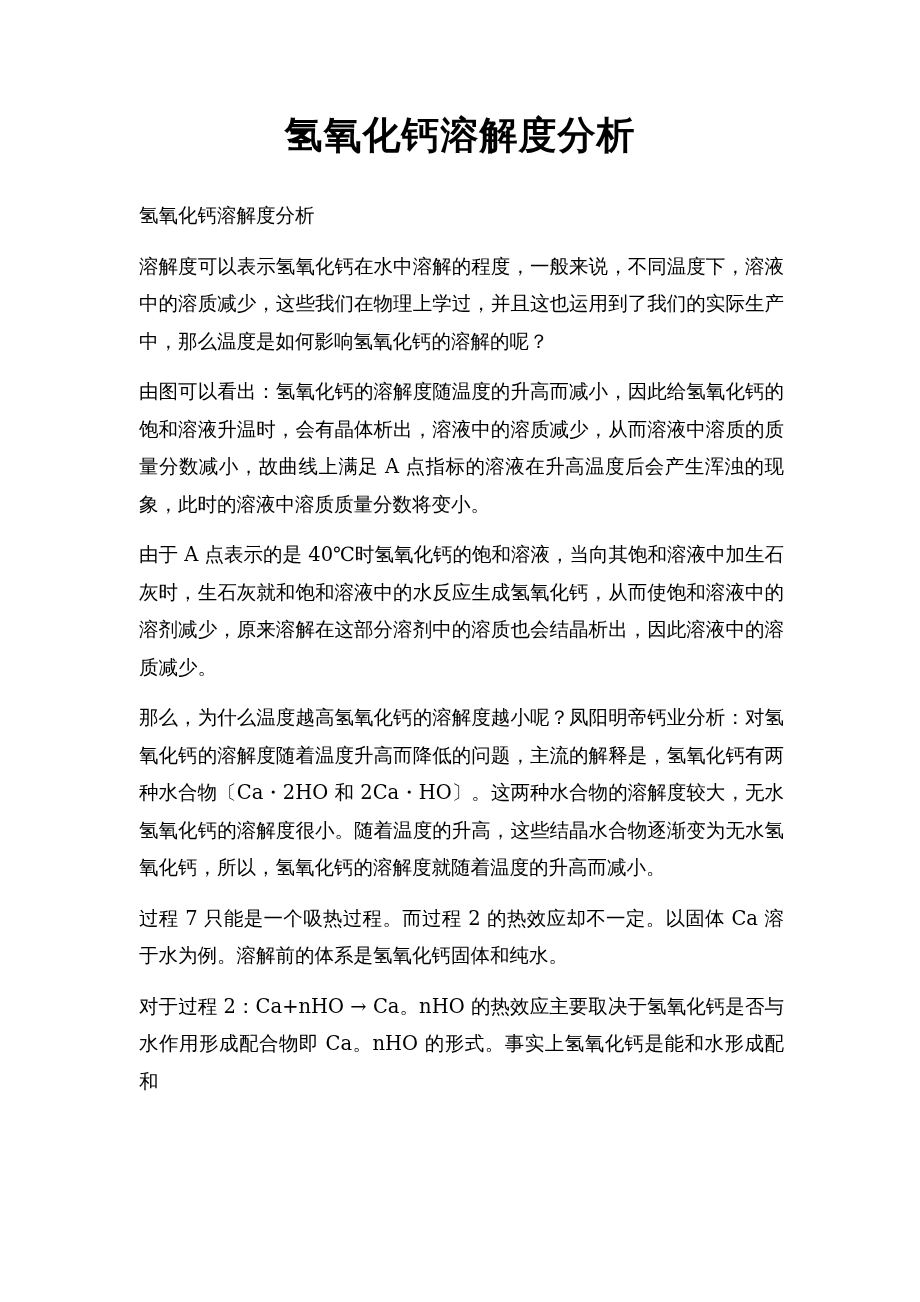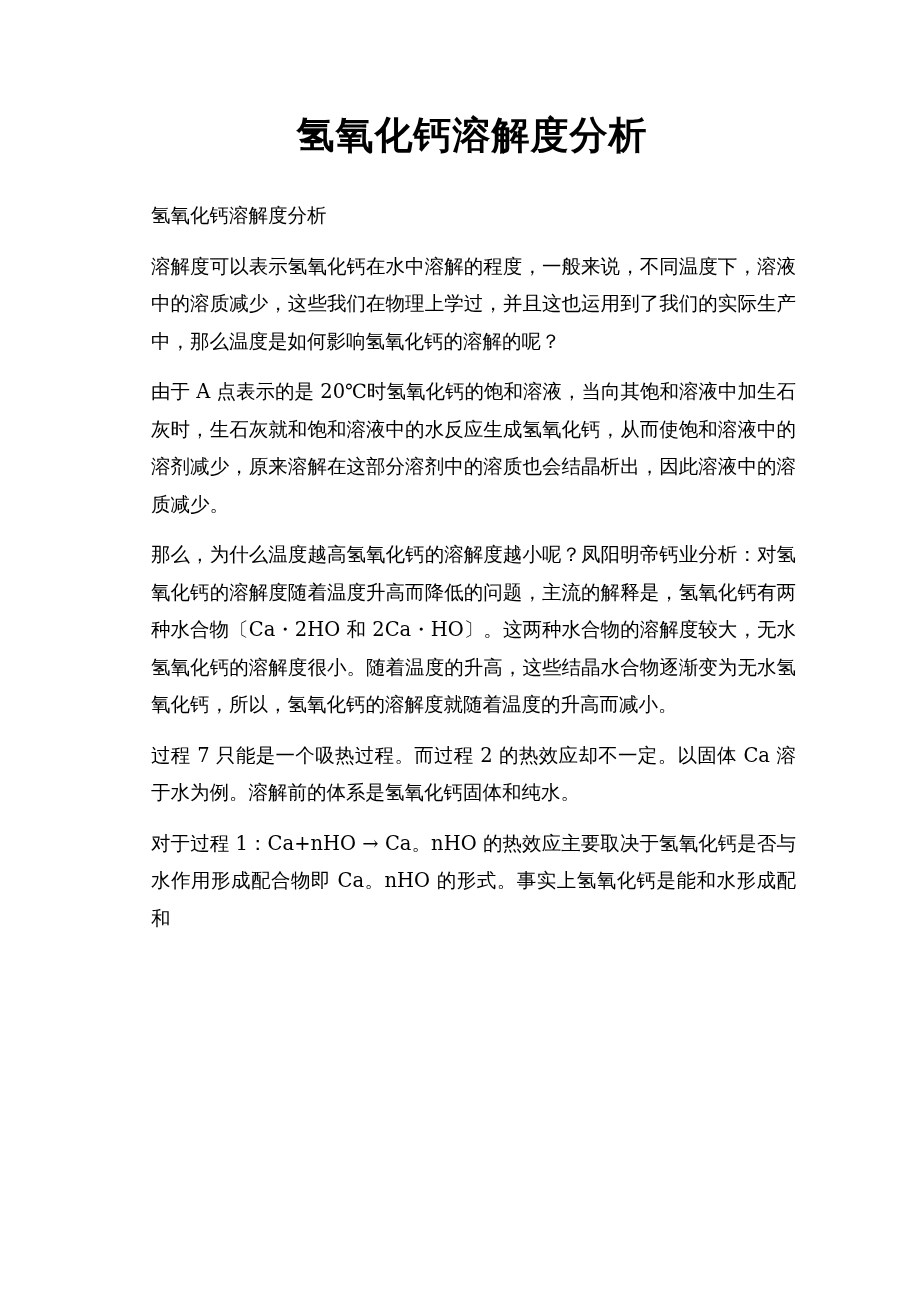--- a/index.html
+++ b/index.html
@@ -10,21 +10,21 @@
     body {
       width: 920px;
       height: 1302px;
       position: relative;
       overflow: hidden;
       color: #000000;
       font-family: "DejaVu Serif", "Liberation Serif", serif;
     }
     .page {
       position: absolute;
-      left: 12px;
+      left: 0;
       top: 0;
       width: 788px;
       height: 1302px;
     }
     .doc-title {
       position: absolute;
       left: 0;
       top: 110px;
       width: 920px;
       text-align: center;
@@ -50,18 +50,19 @@
   </style>
 </head>
 <body>
 
 <div class="page">
   <div class="doc-title">氢氧化钙溶解度分析</div>
 
   <div class="body">
     <p class="para">氢氧化钙溶解度分析</p>
     <p class="para">溶解度可以表示氢氧化钙在水中溶解的程度，一般来说，不同温度下，溶液中的溶质减少，这些我们在物理上学过，并且这也运用到了我们的实际生产中，那么温度是如何影响氢氧化钙的溶解的呢？</p>
-    <p class="para">由于 A 点表示的是 20℃时氢氧化钙的饱和溶液，当向其饱和溶液中加生石灰时，生石灰就和饱和溶液中的水反应生成氢氧化钙，从而使饱和溶液中的溶剂减少，原来溶解在这部分溶剂中的溶质也会结晶析出，因此溶液中的溶质减少。</p>
+    <p class="para">由图可以看出：氢氧化钙的溶解度随温度的升高而减小，因此给氢氧化钙的饱和溶液升温时，会有晶体析出，溶液中的溶质减少，从而溶液中溶质的质量分数减小，故曲线上满足 A 点指标的溶液在升高温度后会产生浑浊的现象，此时的溶液中溶质质量分数将变小。</p>
+    <p class="para">由于 A 点表示的是 40℃时氢氧化钙的饱和溶液，当向其饱和溶液中加生石灰时，生石灰就和饱和溶液中的水反应生成氢氧化钙，从而使饱和溶液中的溶剂减少，原来溶解在这部分溶剂中的溶质也会结晶析出，因此溶液中的溶质减少。</p>
     <p class="para">那么，为什么温度越高氢氧化钙的溶解度越小呢？凤阳明帝钙业分析：对氢氧化钙的溶解度随着温度升高而降低的问题，主流的解释是，氢氧化钙有两种水合物〔Ca・2HO 和 2Ca・HO〕。这两种水合物的溶解度较大，无水氢氧化钙的溶解度很小。随着温度的升高，这些结晶水合物逐渐变为无水氢氧化钙，所以，氢氧化钙的溶解度就随着温度的升高而减小。</p>
     <p class="para">过程 7 只能是一个吸热过程。而过程 2 的热效应却不一定。以固体 Ca 溶于水为例。溶解前的体系是氢氧化钙固体和纯水。</p>
-    <p class="para">对于过程 1：Ca+nHO → Ca。nHO 的热效应主要取决于氢氧化钙是否与水作用形成配合物即 Ca。nHO 的形式。事实上氢氧化钙是能和水形成配和</p>
+    <p class="para">对于过程 2：Ca+nHO → Ca。nHO 的热效应主要取决于氢氧化钙是否与水作用形成配合物即 Ca。nHO 的形式。事实上氢氧化钙是能和水形成配和</p>
   </div>
 </div>
 
 </body></html>

